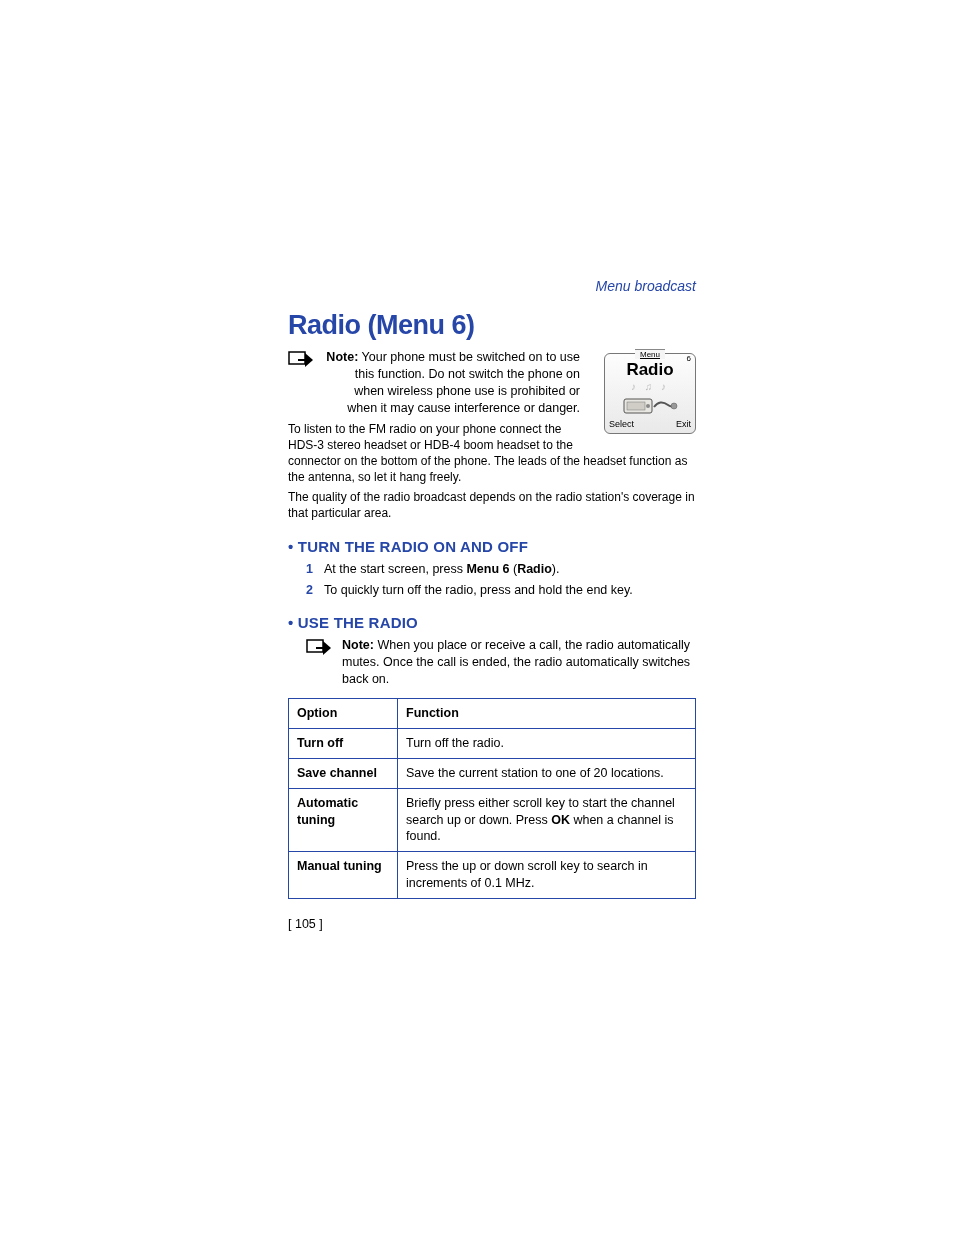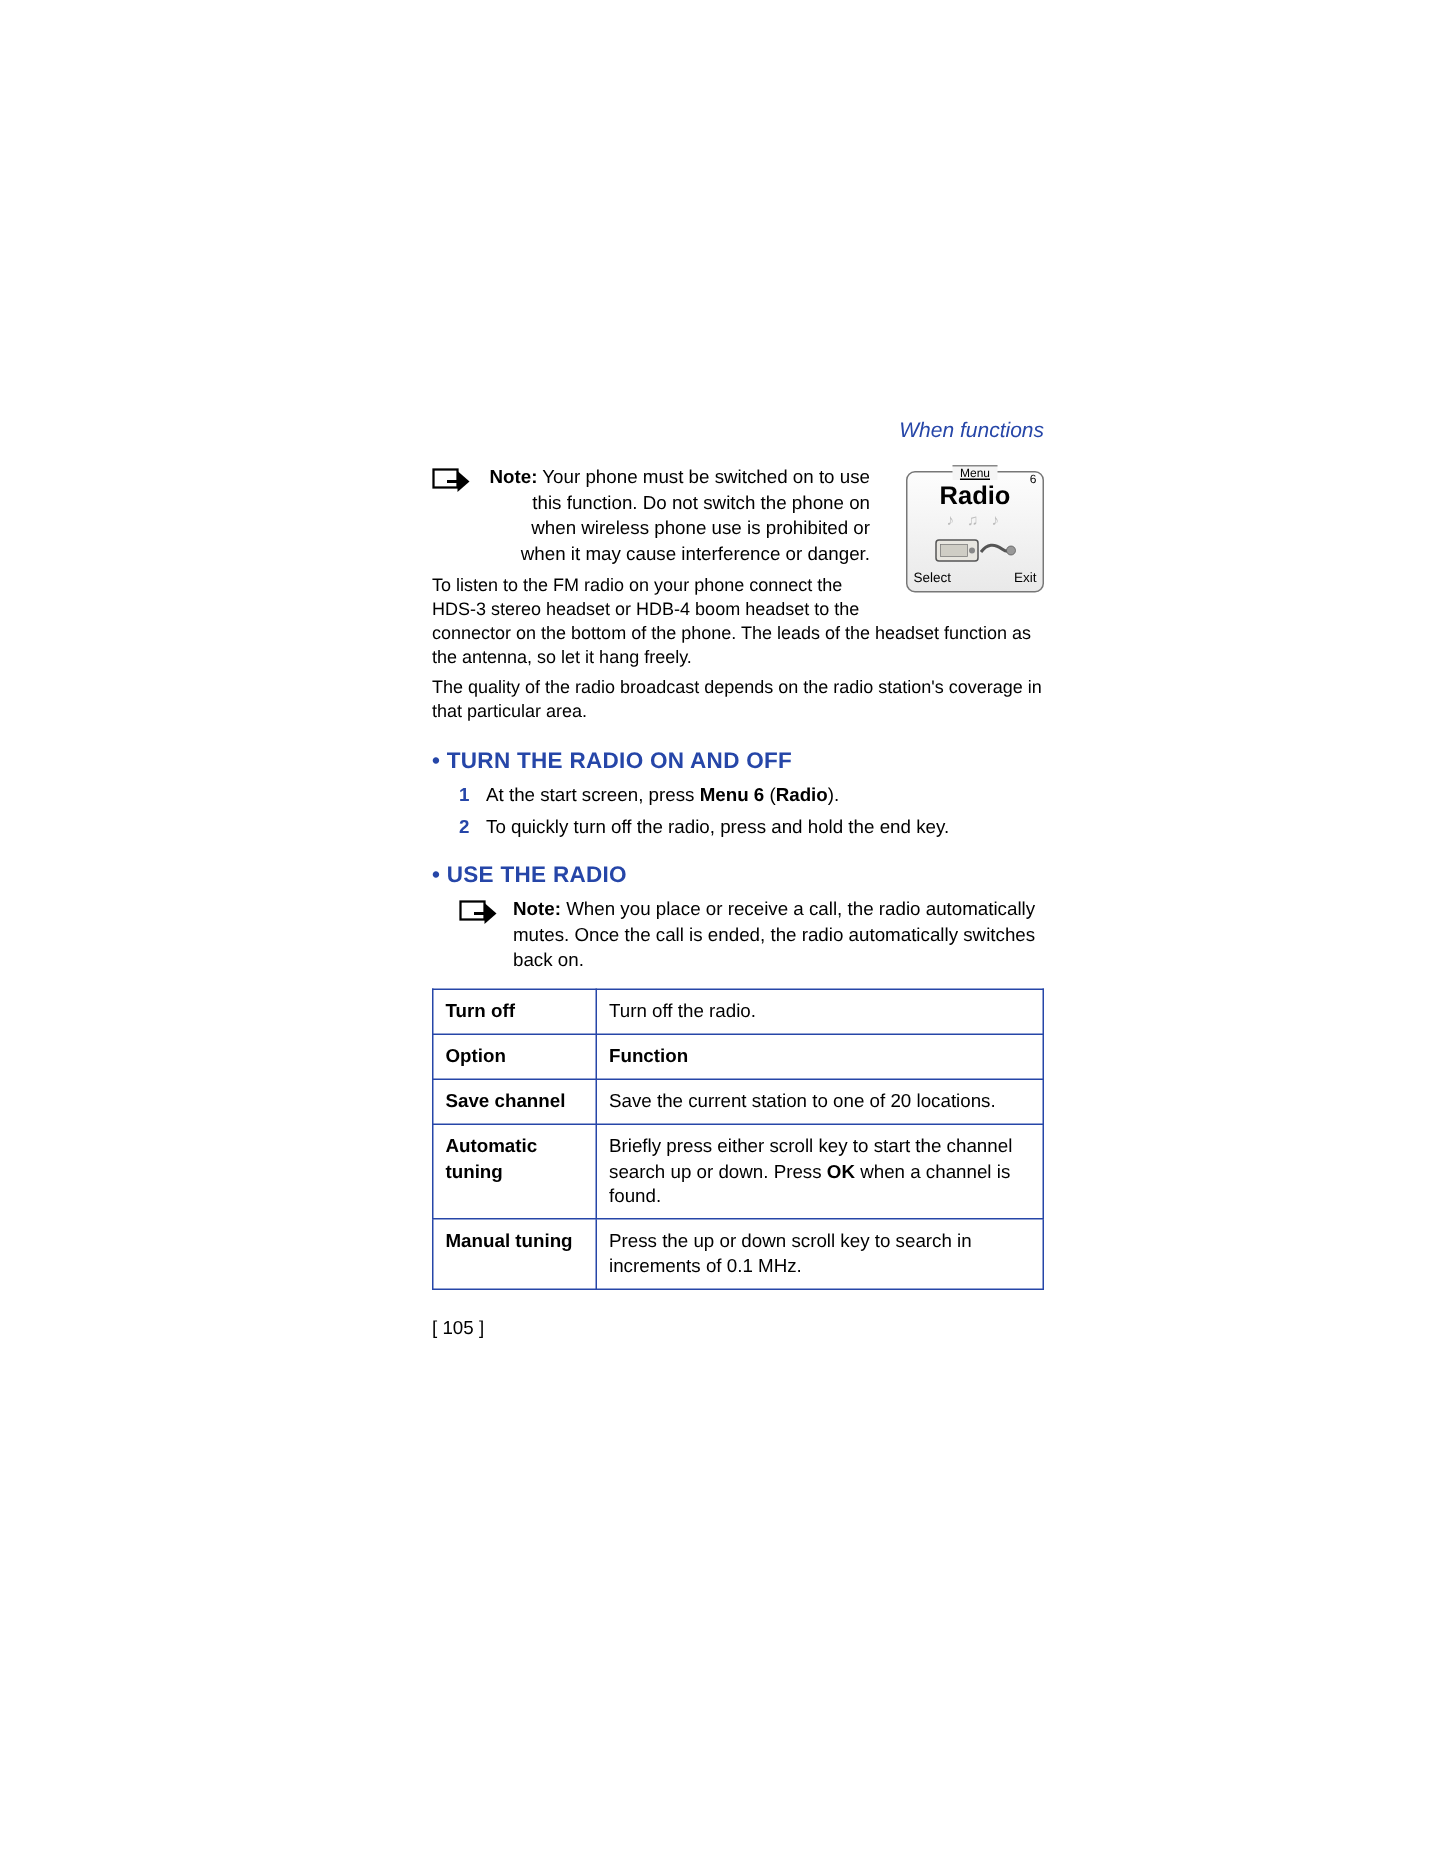--- a/index.html
+++ b/index.html
@@ -166,22 +166,23 @@
     font-size: 12.5px;
     margin-top: 18px;
     color: #000;
   }
 </style>
 </head>
 <body>
 
 <div class="page">
 
-  <div class="breadcrumb">When functions</div>
-
+  <div class="breadcrumb">Menu broadcast</div>
+
+  <h1 class="title">Radio (Menu 6)</h1>
 
   <div class="phone-figure">
     <div class="phone-box">
       <div class="phone-menu-label">Menu</div>
       <div class="phone-menu-num">6</div>
       <div class="phone-title">Radio</div>
       <div class="phone-notes">♪ ♫ ♪</div>
       <div class="phone-radio-img">
         <svg width="56" height="20" viewBox="0 0 56 20">
           <rect x="2" y="4" width="28" height="14" rx="2" fill="#e8e6e0" stroke="#555" stroke-width="1"></rect>
@@ -239,28 +240,28 @@
     </div>
     <div class="note-text">
       <span class="bold">Note:</span><span> When you place or receive a call, the radio automatically mutes. Once the call is ended, the radio automatically switches back on.</span>
     </div>
   </div>
 
 
   <table class="options">
     <tbody>
         <tr>
+      <th>Option</th>
+      <th>Function</th>
+    </tr>
+    <tr>
       <td class="opt">Turn off</td>
       <td><span>Turn off the radio.</span></td>
     </tr>
     <tr>
-      <th>Option</th>
-      <th>Function</th>
-    </tr>
-    <tr>
       <td class="opt">Save channel</td>
       <td><span>Save the current station to one of 20 locations.</span></td>
     </tr>
     <tr>
       <td class="opt">Automatic tuning</td>
       <td><span>Briefly press either scroll key to start the channel search up or down. Press </span><span class="bold">OK</span><span> when a channel is found.</span></td>
     </tr>
     <tr>
       <td class="opt">Manual tuning</td>
       <td><span>Press the up or down scroll key to search in increments of 0.1 MHz.</span></td>

